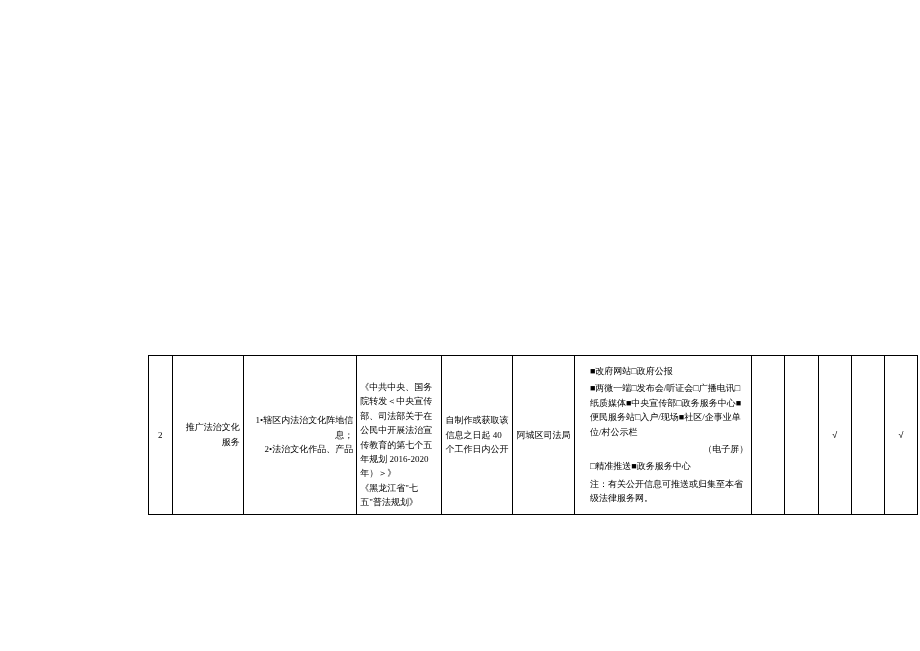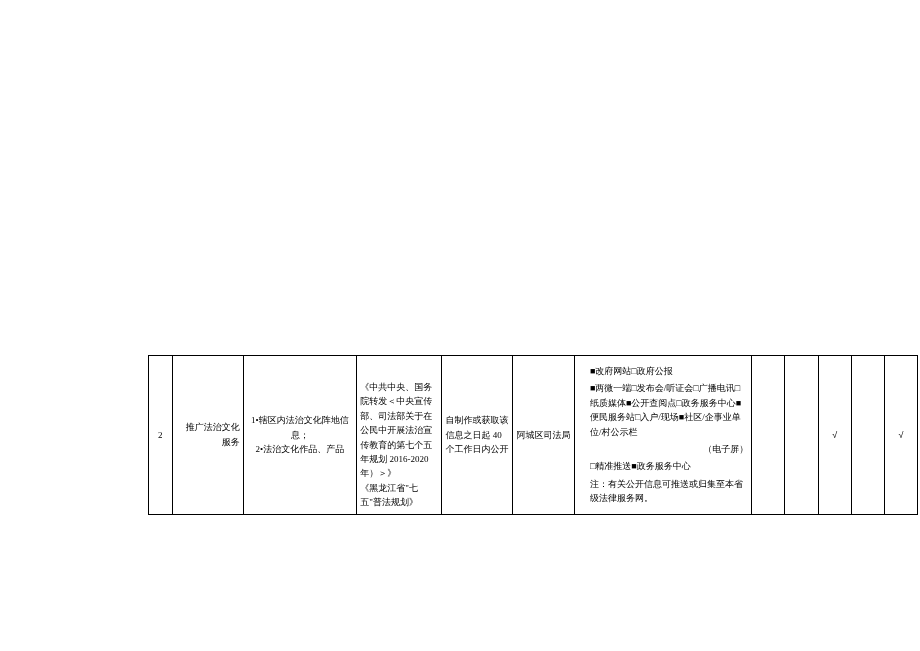--- a/index.html
+++ b/index.html
@@ -26,21 +26,21 @@
     td {
       border: 1px solid #000;
       padding: 4px 3px;
       vertical-align: middle;
       font-size: 9px;
       line-height: 1.6;
       word-break: break-all;
     }
     .col-num { width: 20px; text-align: center; }
     .col-title { width: 60px; text-align: right; }
-    .col-content { width: 96px; text-align: center; }
+    .col-content { width: 96px; text-align: right; }
     .col-basis { width: 72px; text-align: left; }
     .col-time { width: 60px; text-align: left; }
     .col-subject { width: 52px; text-align: center; margin-left: 38px; }
     .col-channel { width: 150px; text-align: left; padding-left: 15px; }
     .col-a { width: 28px; text-align: center; }
     .col-b { width: 28px; text-align: center; }
     .col-c { width: 28px; text-align: center; }
     .col-d { width: 28px; text-align: center; }
     .col-e { width: 28px; text-align: center; }
     .check { font-family: Arial, sans-serif; }
@@ -69,21 +69,21 @@
       </td>
       <td class="col-time">
         <div>自制作或获取该信息之日起 40 个工作日内公开</div>
       </td>
       <td class="col-subject">
         <div>阿城区司法局</div>
       </td>
       <td class="col-channel">
         <div class="channel-block">
           <p>■改府网站□政府公报</p>
-          <p>■两微一端□发布会/听证会□广播电讯□纸质媒体■公开查阅点□政务服务中心■便民服务站□入户/现场■社区/企事业单位/村公示栏</p>
+          <p>■两微一端□发布会/听证会□广播电讯□纸质媒体■中央宣传部□政务服务中心■便民服务站□入户/现场■社区/企事业单位/村公示栏</p>
           <p style="text-align:right;">（电子屏）</p>
           <p>□精准推送■政务服务中心</p>
           <p class="channel-note">注：有关公开信息可推送或归集至本省级法律服务网。</p>
         </div>
       </td>
       <td class="col-a"></td>
       <td class="col-b"></td>
       <td class="col-c check">√</td>
       <td class="col-d"></td>
       <td class="col-e check">√</td>

